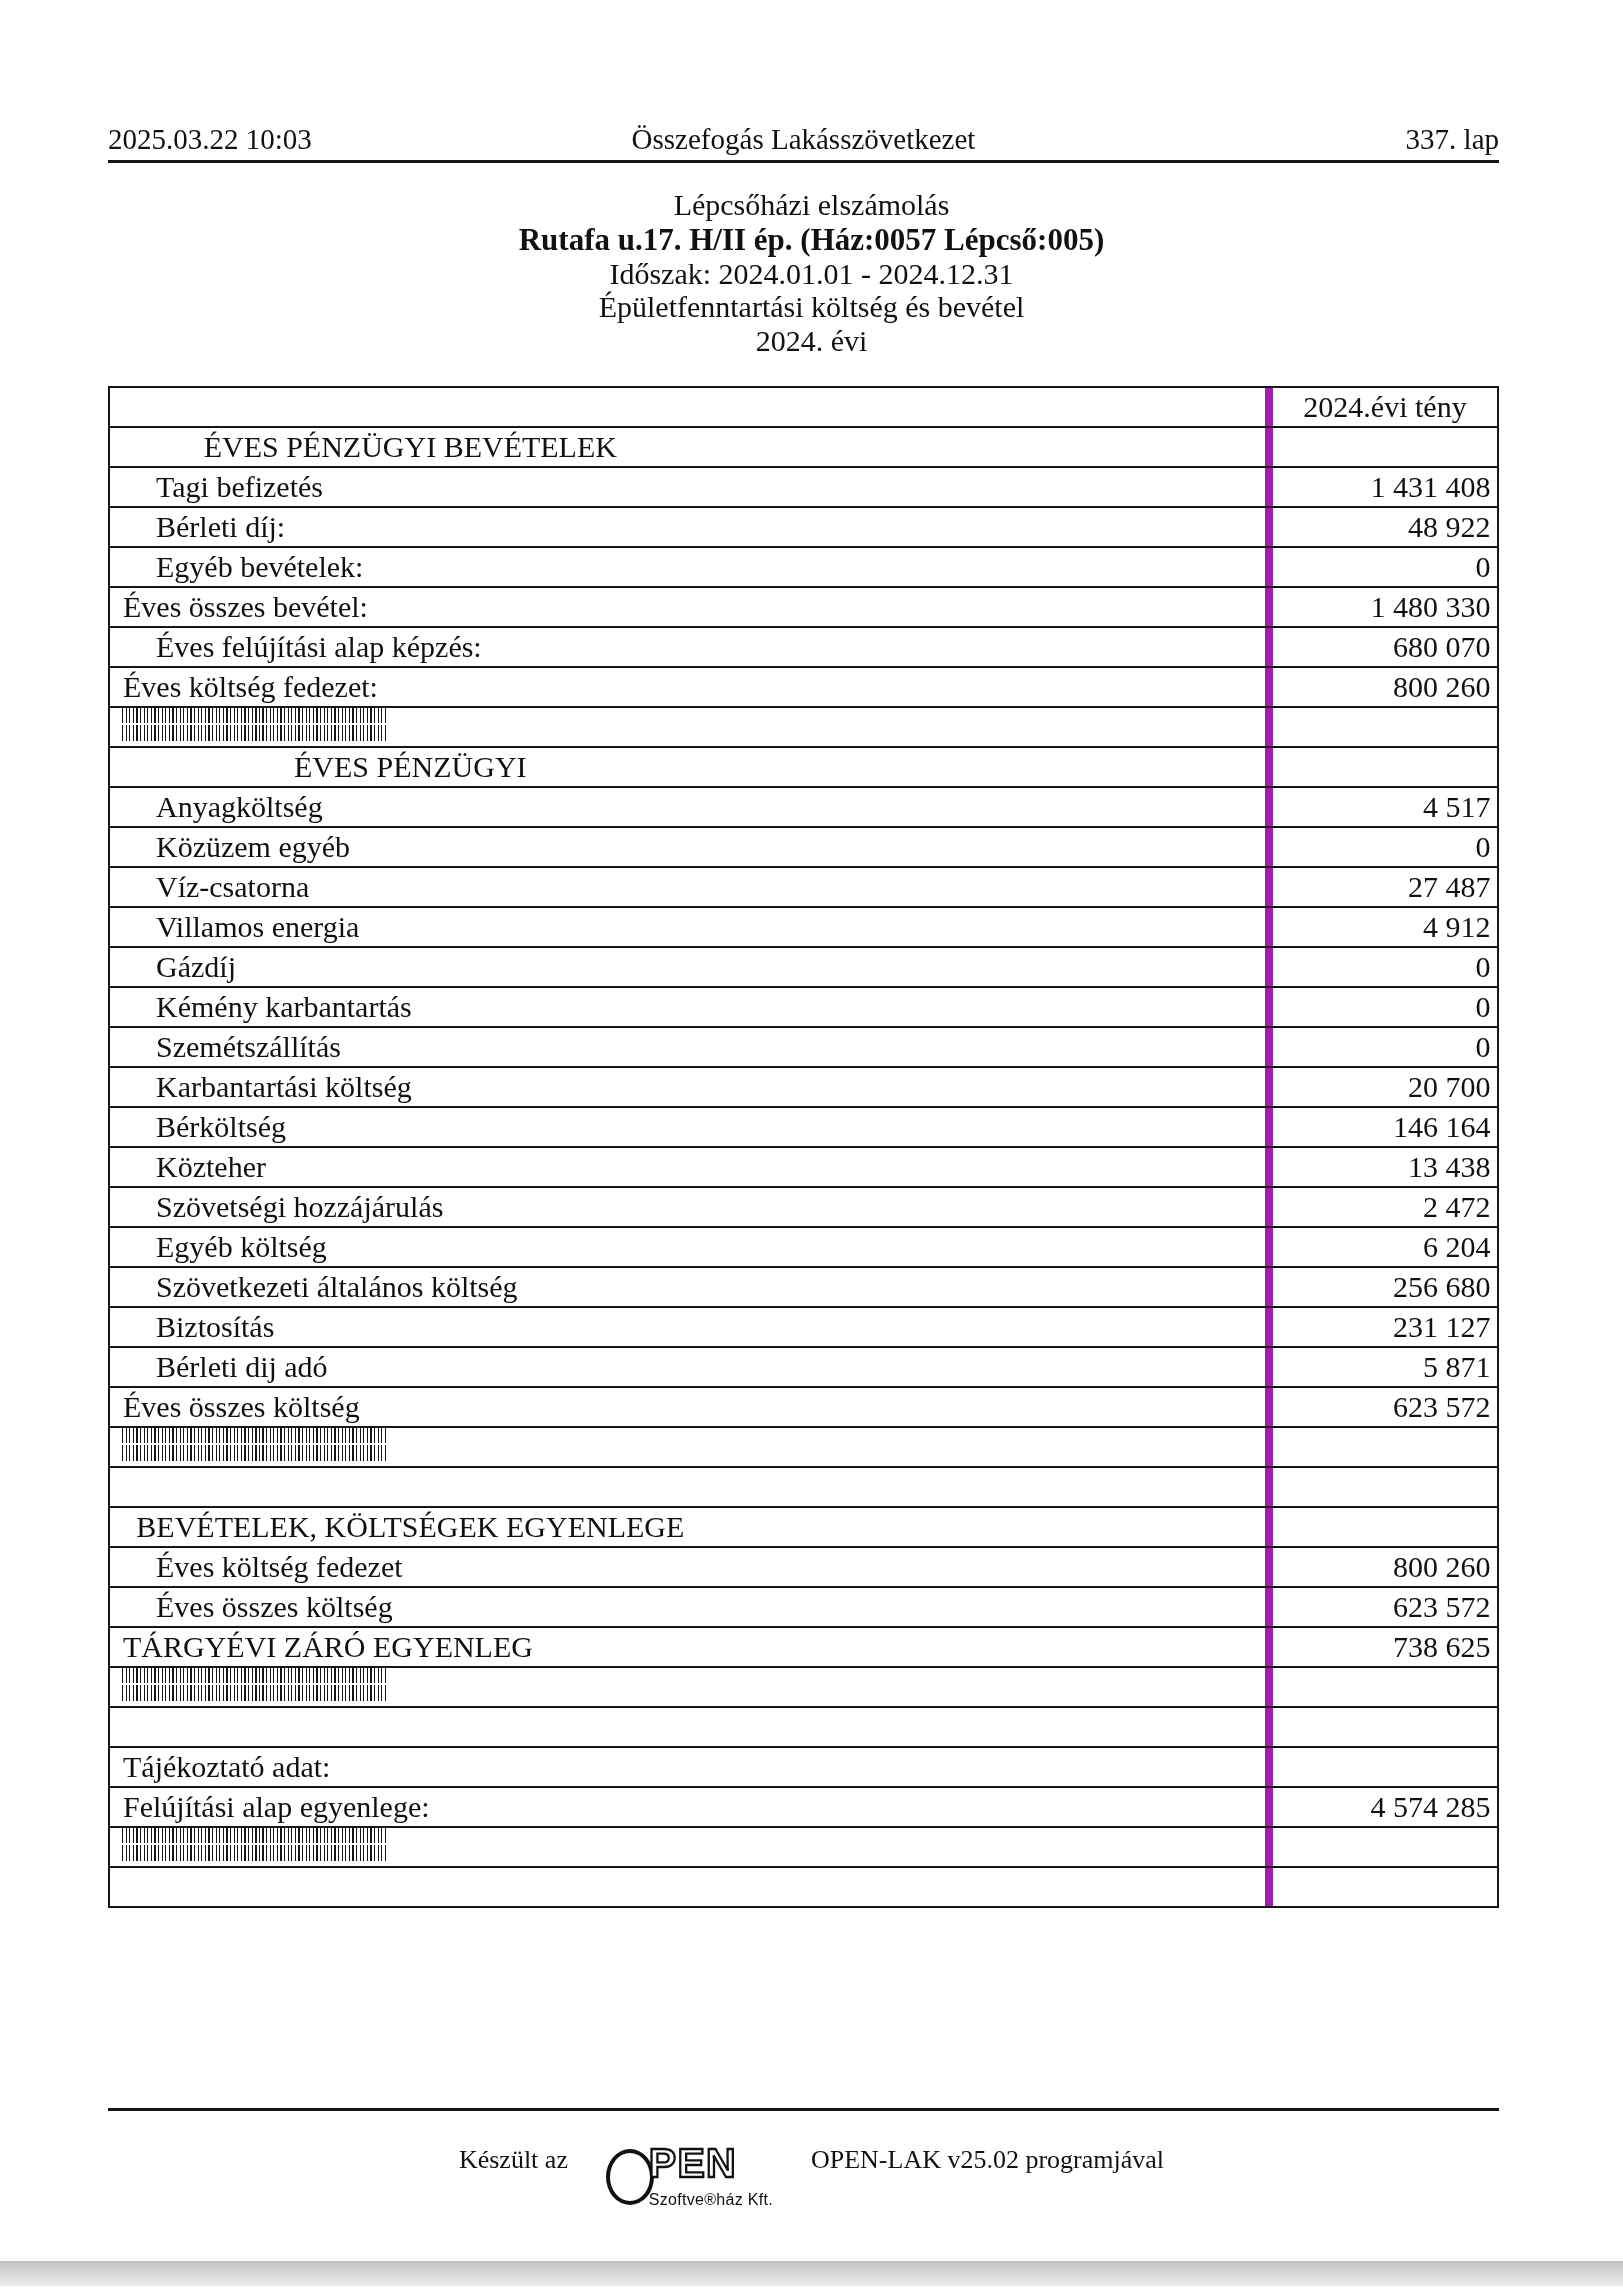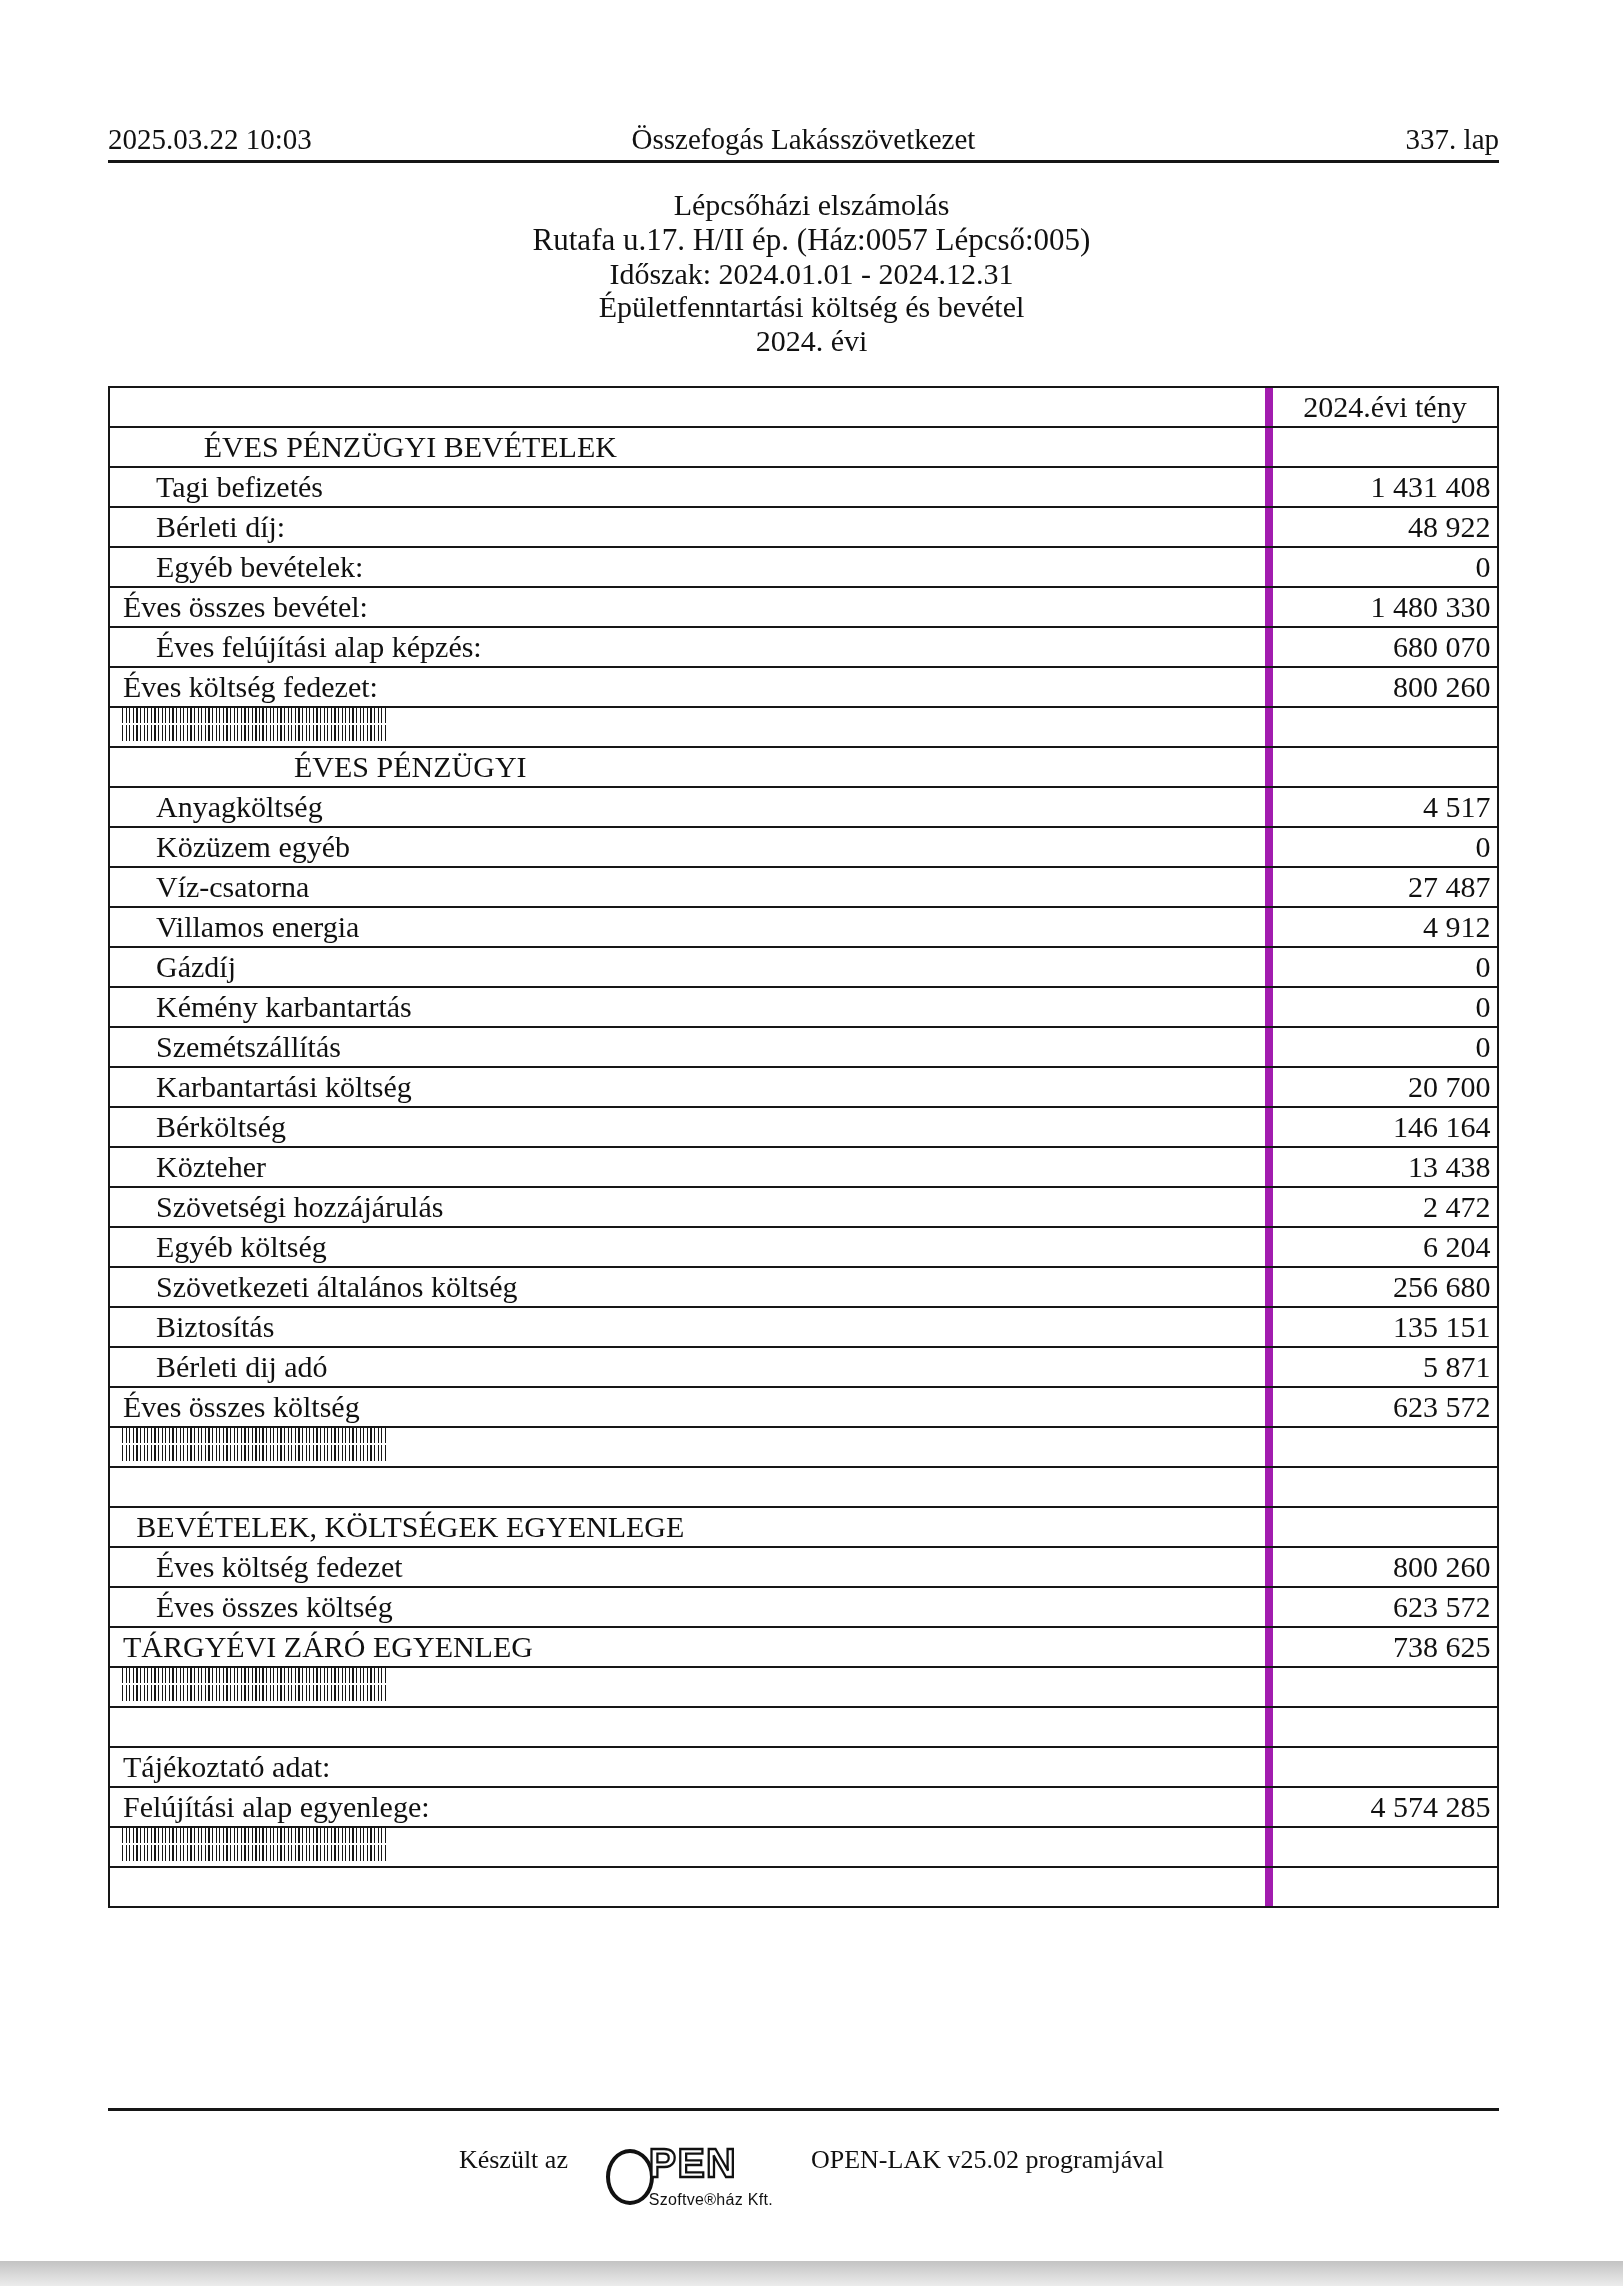--- a/index.html
+++ b/index.html
@@ -22,21 +22,21 @@
     border-bottom:3.9px solid #161616;
     font-size:29px; line-height:1.05;
   }
   .topbar .tb-left  { flex:1; text-align:left; }
   .topbar .tb-center{ flex:none; text-align:center; }
   .topbar .tb-right { flex:1; text-align:right; }
 
   
   .titleblock { margin-top:25px; text-align:center; line-height:1.13; }
   .titleblock .t { font-size:30px; }
-  .titleblock .t-bold { font-weight:normal; font-size:31px;text-align:center; }
+  .titleblock .t-bold { font-weight:bold; font-size:31px;text-align:center; }
 
   
   .acct-table {
     margin:27.5px 124px 0 108px;
     border:2.6px solid #161616;
   }
   .row {
     display:flex;
     height:40px;
     border-top:2px solid #161616;
@@ -312,21 +312,21 @@
           </div>
           <div class="cell-value">
             <span>256 680</span>
           </div>
         </div>
         <div class="row item">
           <div class="cell-label">
             <span class="label-text">Biztosítás</span>
           </div>
           <div class="cell-value">
-            <span>135 151</span>
+            <span>231 127</span>
           </div>
         </div>
         <div class="row item">
           <div class="cell-label">
             <span class="label-text">Bérleti dij adó</span>
           </div>
           <div class="cell-value">
             <span>5 871</span>
           </div>
         </div>

